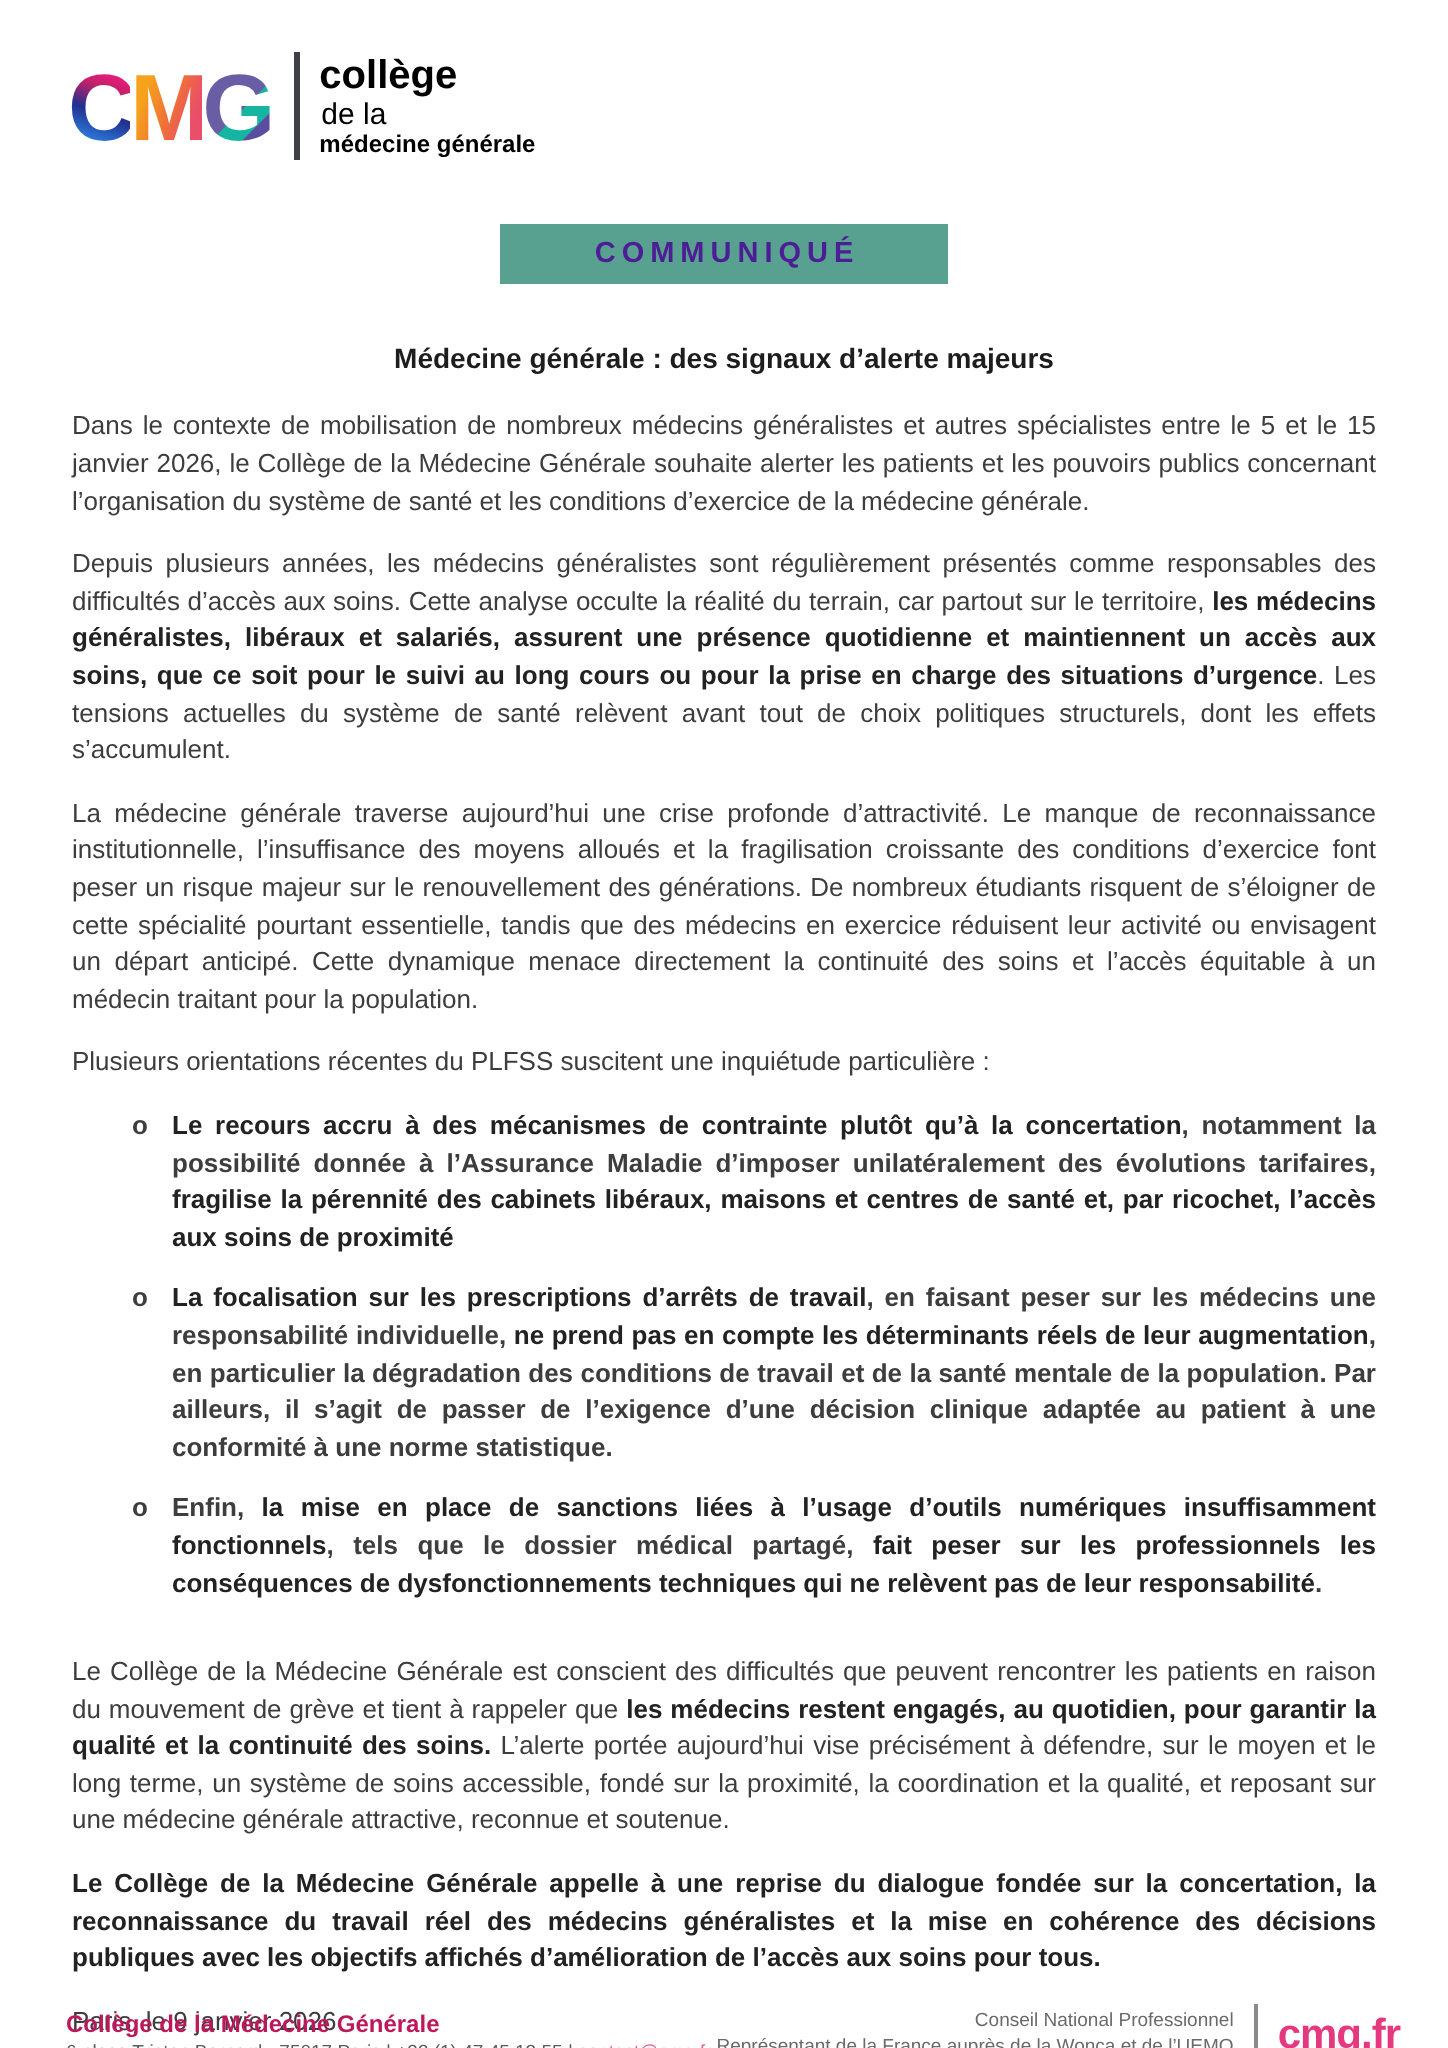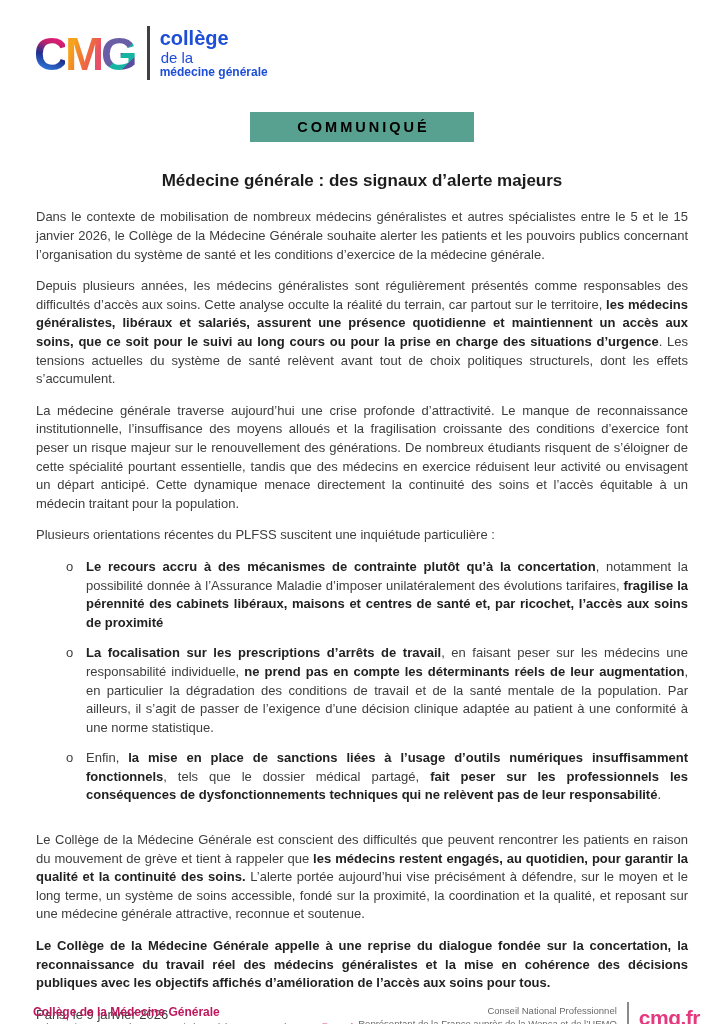--- a/index.html
+++ b/index.html
@@ -39,59 +39,60 @@
   .letter-c { background-image: linear-gradient(200deg, #e61d7a 18%, #c2206b 32%, #20308f 55%, #2e7de0 82%); }
   .letter-m { background-image: linear-gradient(110deg, #f6a21c 25%, #f07037 55%, #e94f68 80%); }
   .letter-g { background-image: linear-gradient(135deg, #695ea6 55%, #16b5a2 56%, #16b5a2 74%, #5a4c9e 75%); }
   .logo-bar {
     width: 3px;
     height: 54px;
     background: #3f3f46;
     margin: 0 10px 0 12px;
   }
   .logo-words {
-    color: #1d4ed8;
+    color: #000000;
     line-height: 1;
   }
   .logo-words .l1 { font-weight: 700; font-size: 20px; }
   .logo-words .l2 { font-size: 15px; margin: 2px 0 1px 1px; }
   .logo-words .l3 { font-weight: 700; font-size: 12px; }
   
   .banner-wrap { text-align: center; margin-top: 32px; }
   .banner {
     display: inline-block;
     background: #58a08f;
-    color: #000000;
+    color: #4c1d95;
     font-size: 14.5px;
     font-weight: 600;
     letter-spacing: 3px;
     padding: 7px 44px 7px 47px;
   }
   
   .title {
     margin-top: 28px;
     text-align: center;
     font-weight: 700;
     color: #1d1d1d;
-    font-size: 17px;
+    font-size: 14px;
     line-height: 1.32;
   }
   
   .content {
     margin: 16px 36px 0 36px;
     font-size: 13px;
     line-height: 18.6px;
     text-align: justify;
   }
   .content p { margin: 0 0 13px 0; }
   .content b { color: #222222; }
   ul.bullets {
     list-style: none;
     margin: 12px 0 13px 0;
     padding: 0;
+    font-weight: bold;
   }
   ul.bullets li {
     position: relative;
     padding-left: 50px;
     margin-bottom: 12px;
   }
   ul.bullets li::before {
     content: "o";
     position: absolute;
     left: 30px;

